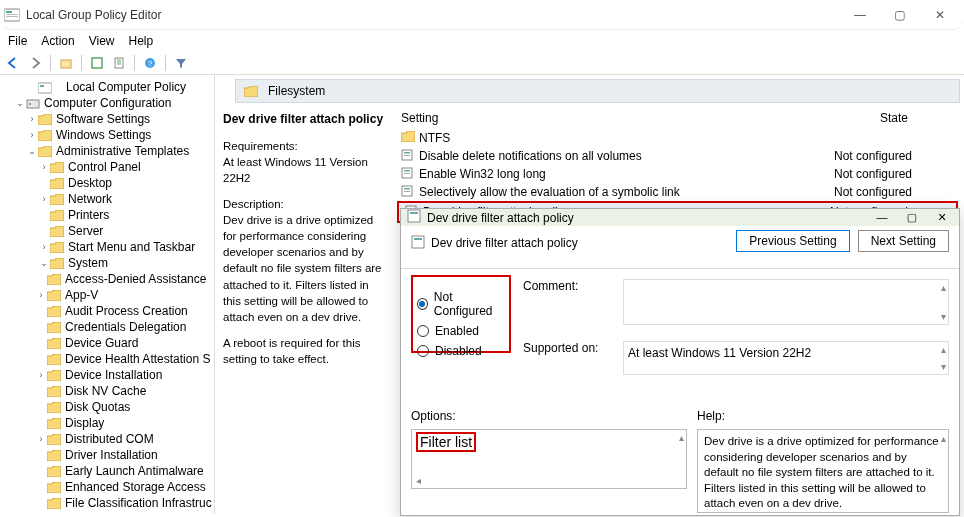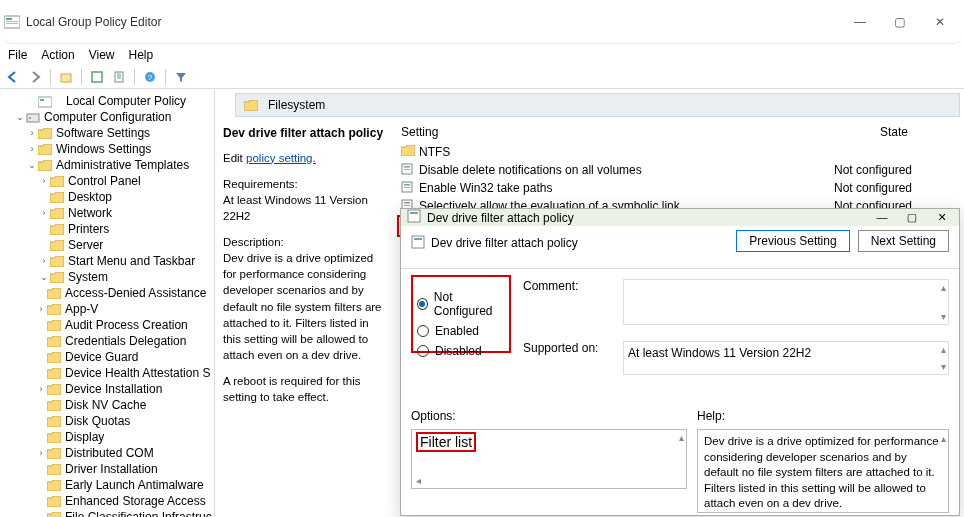--- a/index.html
+++ b/index.html
@@ -7,21 +7,21 @@
   font-family: 'Segoe UI', Tahoma, sans-serif;
   font-size: 12px;
   background: #fff;
   color: #000;
   width: 964px;
   height: 517px;
   overflow: hidden;
   position: relative;
 }
 .titlebar {
-  height: 44px;
+  height: 30px;
   display: flex;
   align-items: center;
   padding: 0 4px;
   background: #fff;
   border-bottom: 1px solid #eee;
   border-radius: 11px;
 }
 .titlebar .app-icon {
   width: 16px; height: 16px;
   margin-right: 6px;
@@ -437,21 +437,20 @@
       <span class="folder-icon">
           <svg width="14" height="11">
             <path d="M0 2h5l1-2h8v11H0z" fill="#f8d978" stroke="#d4a544"></path>
           </svg>
         </span>
       <span>Filesystem</span>
     </div>
     <div class="detail-row">
       <div class="detail-left">
         <div class="pol-title">Dev drive filter attach policy</div>
-        <div><span>Edit</span> <span class="edit-link">policy setting.</span></div>
         <div class="section-label">Requirements:</div>
         <div>At least Windows 11 Version 22H2</div>
         <div class="section-label">Description:</div>
         <div>Dev drive is a drive optimized for performance considering developer scenarios and by default no file system filters are attached to it. Filters listed in this setting will be allowed to attach even on a dev drive.</div>
         <div style="margin-top:10px">A reboot is required for this setting to take effect.</div>
       </div>
       <div class="list-panel">
         <div class="list-header">
           <span class="col-setting">Setting</span>
           <span class="col-state">State</span>
@@ -471,21 +470,21 @@
               </svg></span>
           <span class="col-setting">Disable delete notifications on all volumes</span>
           <span class="col-state">Not configured</span>
         </div>
         <div class="list-row">
           <span class="icon"><svg width="12" height="12">
                 <rect x="1" y="1" width="10" height="10" fill="#fff" stroke="#888"></rect>
                 <rect x="3" y="3" width="6" height="1.5" fill="#6aa"></rect>
                 <rect x="3" y="6" width="6" height="1" fill="#aaa"></rect>
               </svg></span>
-          <span class="col-setting">Enable Win32 take paths</span>
+          <span class="col-setting">Enable Win32 long long</span>
           <span class="col-state">Not configured</span>
         </div>
         <div class="list-row">
           <span class="icon"><svg width="12" height="12">
                 <rect x="1" y="1" width="10" height="10" fill="#fff" stroke="#888"></rect>
                 <rect x="3" y="3" width="6" height="1.5" fill="#6aa"></rect>
                 <rect x="3" y="6" width="6" height="1" fill="#aaa"></rect>
               </svg></span>
           <span class="col-setting">Selectively allow the evaluation of a symbolic link</span>
           <span class="col-state">Not configured</span>

